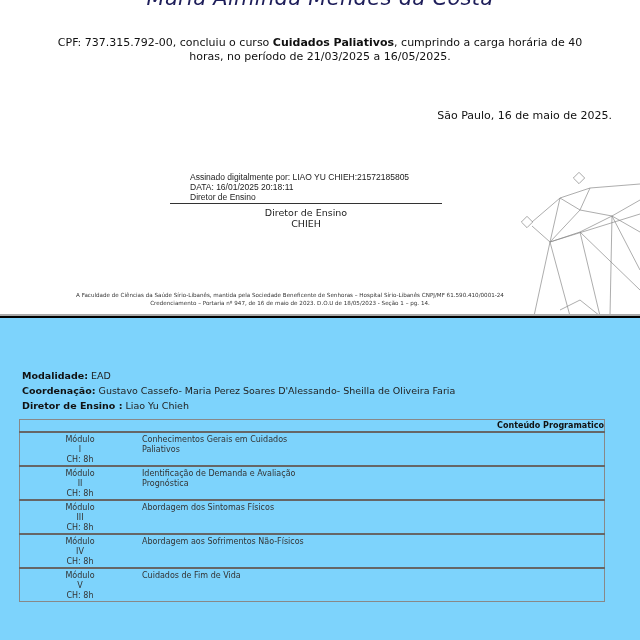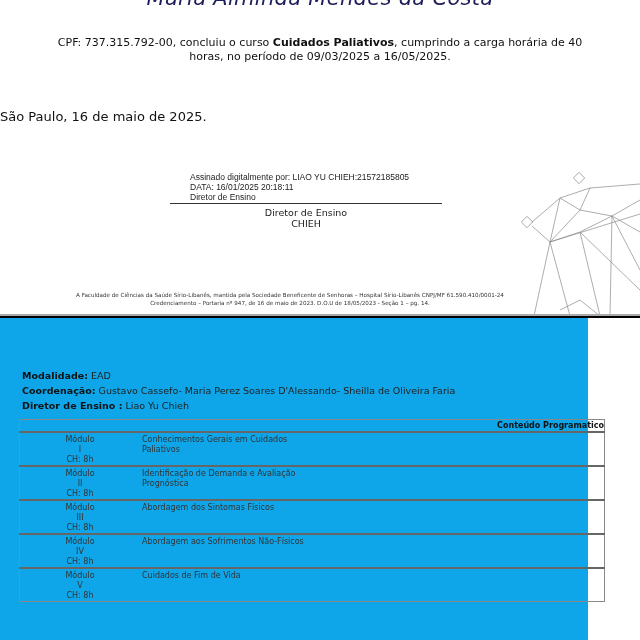--- a/index.html
+++ b/index.html
@@ -13,41 +13,41 @@
     position:absolute; left:0; top:-14px; width:640px; text-align:center;
     font-size:21px; font-style:italic; color:#1e1e5a; letter-spacing:0.3px;
     font-family:"DejaVu Sans", sans-serif;
   }
   .statement {
     position:absolute; left:40px; top:36px; width:560px; text-align:center;
     font-size:11px; line-height:14px; color:#111;
   }
   .statement b { font-weight:bold; }
   .place-date {
-    position:absolute; left:0; top:109px; width:612px; text-align:left;
-    font-size:13px; color:#111;
+    position:absolute; left:0; top:109px; width:612px; text-align:right;
+    font-size:11px; color:#111;
   }
   .sig-block {
     position:absolute; left:190px; top:172px;
     font-family:"Liberation Sans", sans-serif; font-size:8.5px; line-height:10px; color:#222;
   }
   .sig-line { position:absolute; left:170px; top:203px; width:272px; border-top:1px solid #333; }
   .sig-role {
     position:absolute; left:170px; top:207px; width:272px; text-align:center;
     font-size:9.5px; line-height:11px; color:#222;
   }
   .footer-note {
     position:absolute; left:20px; top:291px; width:540px; text-align:center;
     font-size:5.6px; line-height:8px; color:#333;
   }
   .deco { position:absolute; left:520px; top:170px; width:120px; height:146px; }
   .separator { position:absolute; left:0; top:316px; width:640px; height:2px; background:#000; }
   .separator-shadow { position:absolute; left:0; top:314px; width:640px; height:2px; background:#aaa; }
 
-  .page2 { position:absolute; left:0; top:318px; width:588px; height:322px; background:#0ea5e9;text-decoration:underline; }
+  .page2 { position:absolute; left:0; top:318px; width:640px; height:322px; background:#7dd3fc;text-decoration:underline; }
   .info-line {
     position:absolute; left:22px; font-size:9.5px; line-height:12px; color:#222; white-space:nowrap;
   }
   .info-line b { color:#111; }
   table.program {
     position:absolute; left:19px; top:101px; width:586px;
     border-collapse:collapse; font-size:8px; color:#333;
     border:1px solid #888;
   }
   table.program th {
@@ -65,21 +65,21 @@
     position:absolute; left:22px; top:271px; font-size:9.5px; color:#222;
   }
 </style>
 </head>
 <body>
 
 <div class="page1">
   <div class="student-name">Maria Alminda Mendes da Costa</div>
 
   <div class="statement">
-    <span>CPF: 737.315.792-00, concluiu o curso </span><b>Cuidados Paliativos</b><span>, cumprindo a carga horária de 40 horas, no período de 09/03/2025 a 16/05/2025.</span>
+    <span>CPF: 737.315.792-00, concluiu o curso </span><b>Cuidados Paliativos</b><span>, cumprindo a carga horária de 40 horas, no período de 21/03/2025 a 16/05/2025.</span>
   </div>
 
   <div class="place-date">São Paulo, 16 de maio de 2025.</div>
 
   <div class="sig-block">
     <div>Assinado digitalmente por: LIAO YU CHIEH:21572185805</div>
     <div>DATA: 16/01/2025 20:18:11</div>
     <div>Diretor de Ensino</div>
   </div>
   <div class="sig-line"></div>

